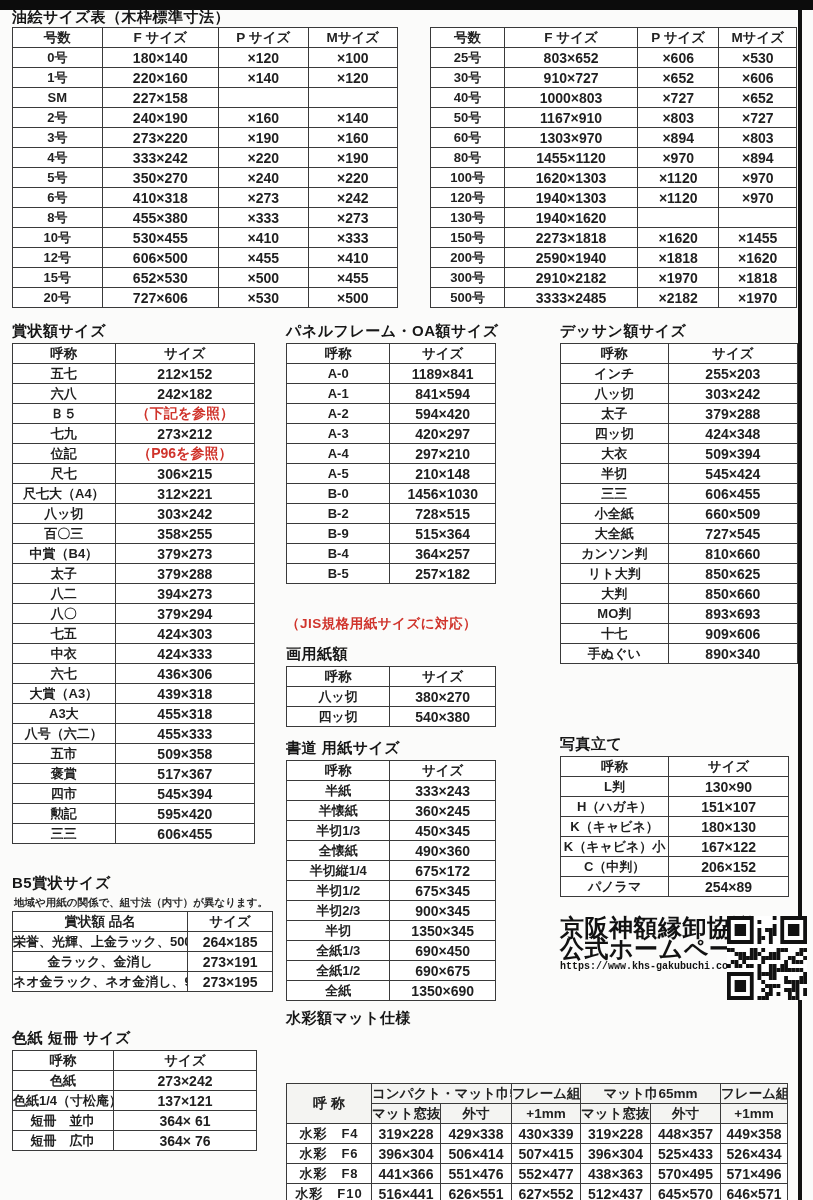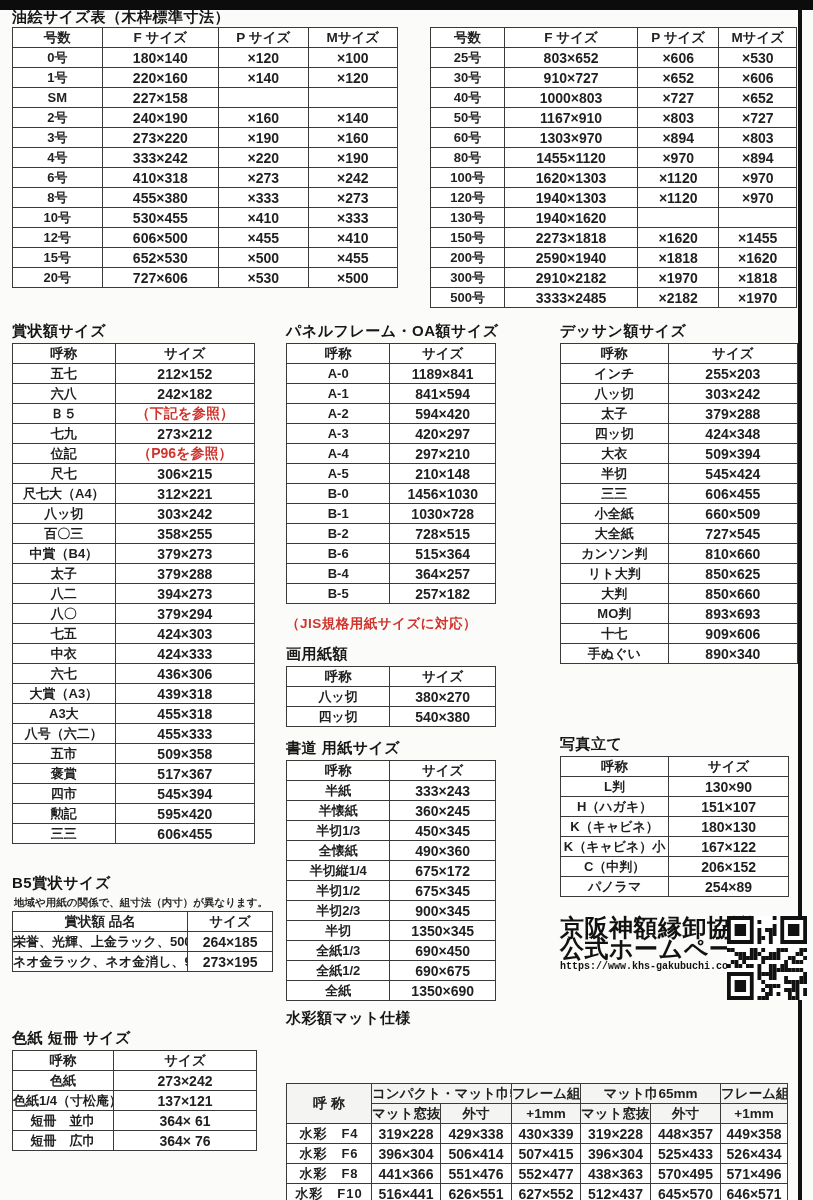--- a/index.html
+++ b/index.html
@@ -92,20 +92,26 @@
         <td>×190</td>
         <td>×160</td>
       </tr>
       <tr>
         <td>4号</td>
         <td>333×242</td>
         <td>×220</td>
         <td>×190</td>
       </tr>
       <tr>
+        <td>5号</td>
+        <td>350×270</td>
+        <td>×240</td>
+        <td>×220</td>
+      </tr>
+      <tr>
         <td>6号</td>
         <td>410×318</td>
         <td>×273</td>
         <td>×242</td>
       </tr>
       <tr>
         <td>8号</td>
         <td>455×380</td>
         <td>×333</td>
         <td>×273</td>
@@ -343,20 +349,24 @@
         <th>賞状額 品名</th>
         <th>サイズ</th>
       </tr>
     </thead>
     <tbody>
       <tr>
         <td>栄誉、光輝、上金ラック、5003</td>
         <td>264×185</td>
       </tr>
       <tr>
+        <td>金ラック、金消し</td>
+        <td>273×191</td>
+      </tr>
+      <tr>
         <td>ネオ金ラック、ネオ金消し、9557</td>
         <td>273×195</td>
       </tr>
     </tbody>
   </table>
 
 <div class="sec sec-title" style="left:12px;top:1029px;">色紙 短冊 サイズ</div>
 <table class="tbl t-shiki sec" style="left:12px;top:1050px;">
     <thead>
       <tr>
@@ -415,29 +425,25 @@
       </tr>
       <tr>
         <td>A-5</td>
         <td>210×148</td>
       </tr>
       <tr>
         <td>B-0</td>
         <td>1456×1030</td>
       </tr>
       <tr>
-        <td>B-1</td>
-        <td>1030×728</td>
-      </tr>
-      <tr>
         <td>B-2</td>
         <td>728×515</td>
       </tr>
       <tr>
-        <td>B-6</td>
+        <td>B-9</td>
         <td>515×364</td>
       </tr>
       <tr>
         <td>B-4</td>
         <td>364×257</td>
       </tr>
       <tr>
         <td>B-5</td>
         <td>257×182</td>
       </tr>

